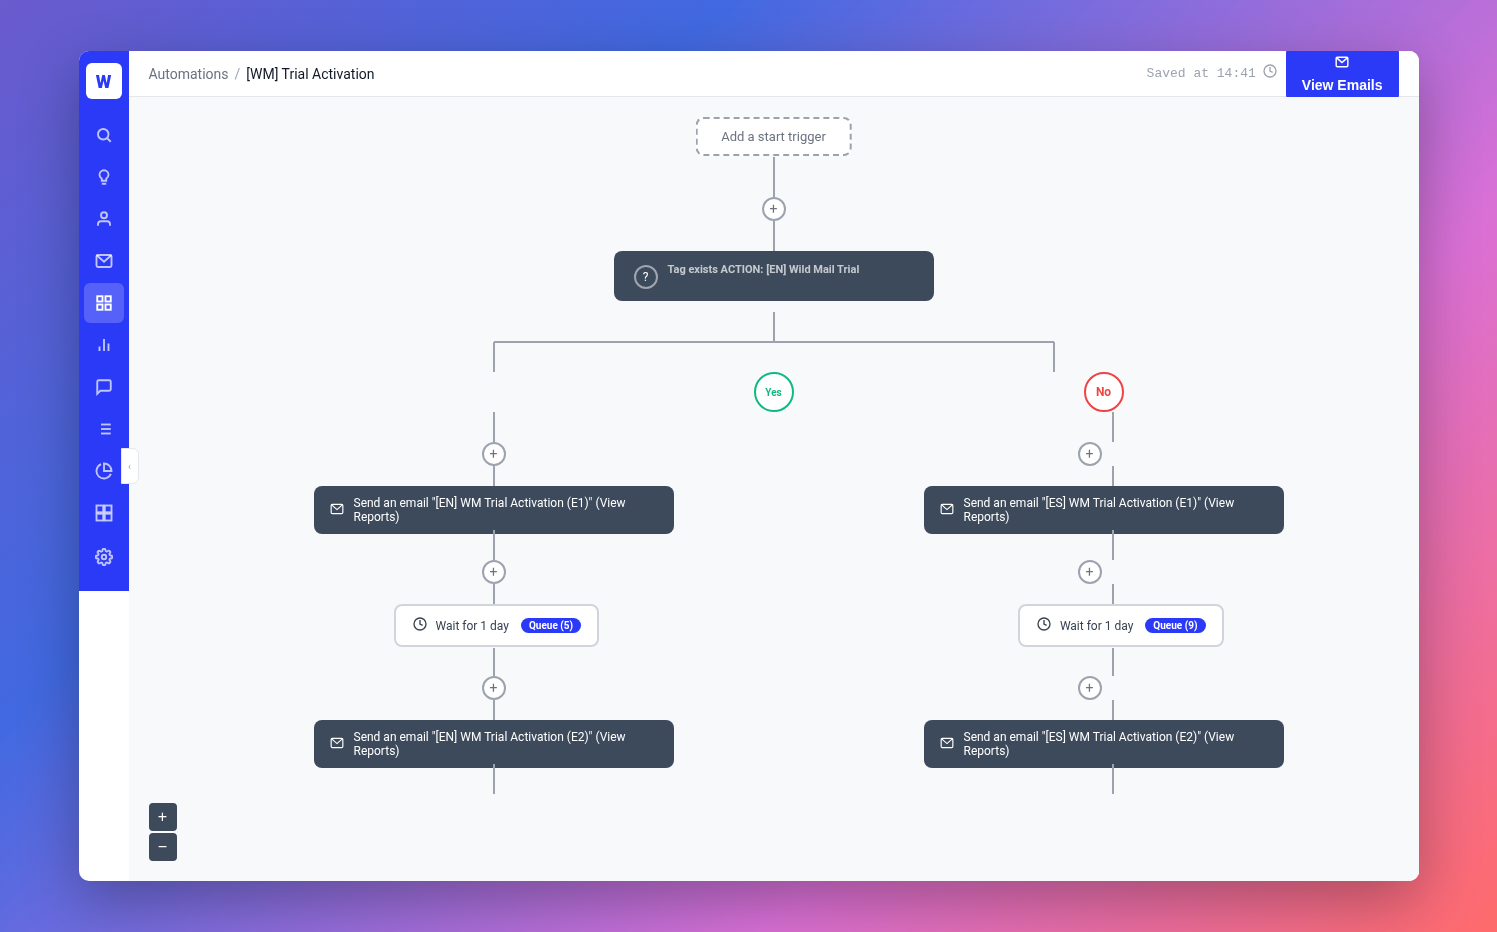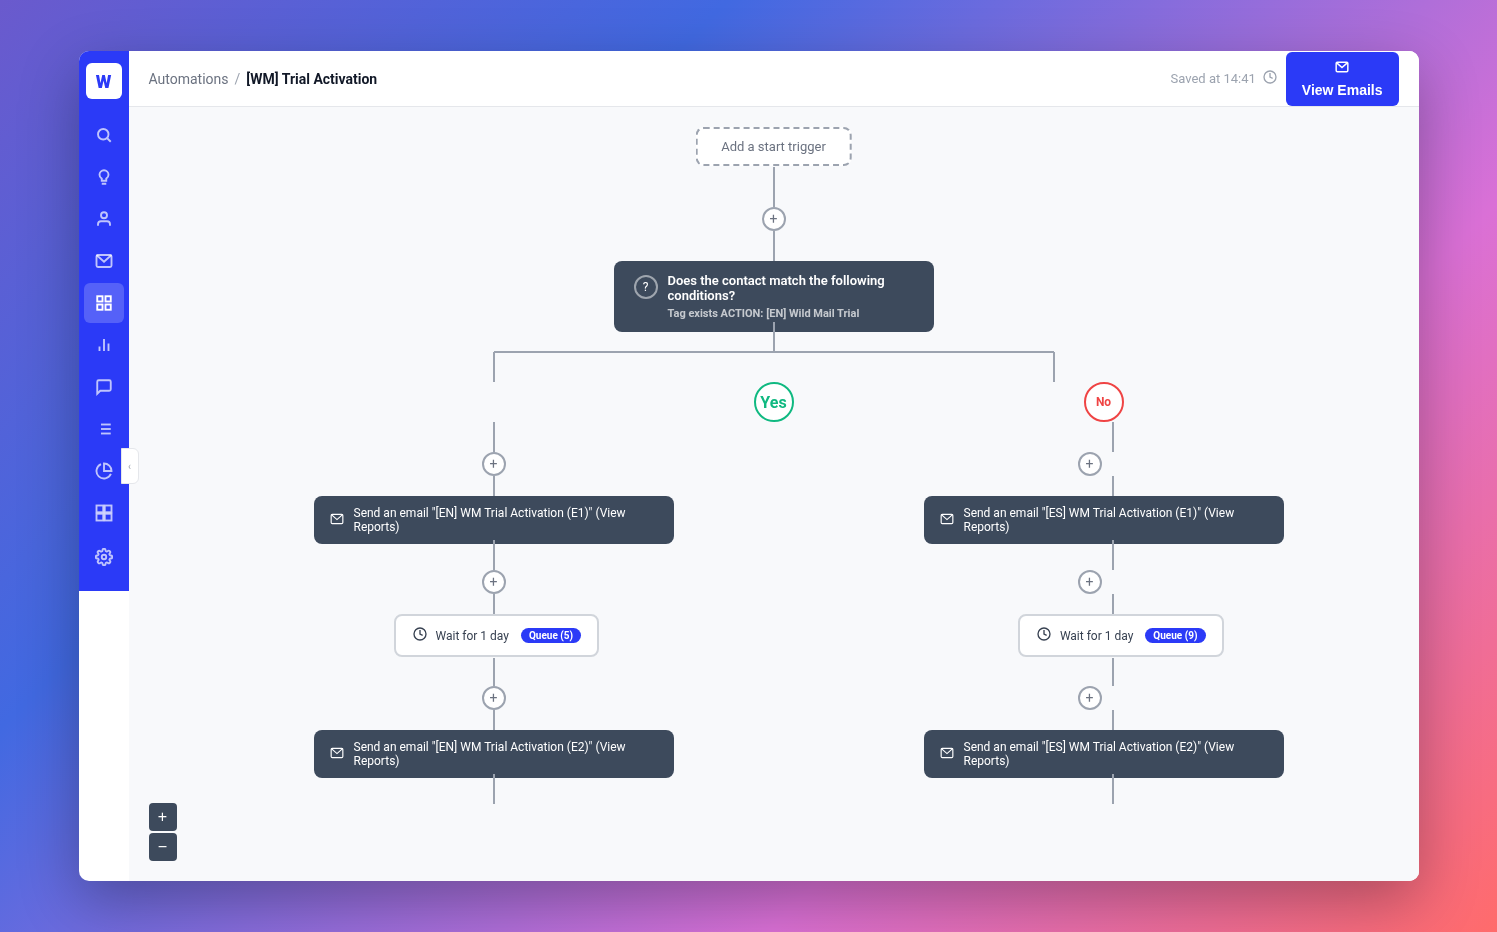--- a/index.html
+++ b/index.html
@@ -67,49 +67,50 @@
     }
     
     .main {
       flex: 1;
       display: flex;
       flex-direction: column;
       background: #f5f6fa;
     }
     
     .header {
-      height: 56px;
+      height: 46px;
       background: #fff;
       border-bottom: 1px solid #e5e7eb;
       display: flex;
       align-items: center;
       padding: 0 20px;
       gap: 8px;
       flex-shrink: 0;
     }
     .breadcrumb {
       display: flex;
       align-items: center;
       gap: 6px;
       font-size: 14px;
       color: #6b7280;
     }
     .breadcrumb-link {
       color: #6b7280;
       cursor: pointer;
     }
     .breadcrumb-sep { color: #9ca3af; }
-    .breadcrumb-current { color: #111827; font-weight: 700; }
+    .breadcrumb-current { color: #111827; font-weight: 400; }
     .header-spacer { flex: 1; }
     .header-saved {
       font-size: 13px;
       color: #9ca3af;
       display: flex;
       align-items: center;
       gap: 6px;
+      font-family: Liberation Mono, monospace;
     }
     .header-saved-icon { font-size: 16px; color: #9ca3af; }
     .btn-view-emails {
       background: #2b3af7;
       color: white;
       border: none;
       border-radius: 6px;
       padding: 8px 16px;
       font-size: 14px;
       font-weight: 600;
@@ -179,21 +180,21 @@
     .yes-badge {
       width: 40px;
       height: 40px;
       border-radius: 50%;
       border: 2px solid #10b981;
       background: white;
       color: #10b981;
       display: flex;
       align-items: center;
       justify-content: center;
-      font-size: 16px;
+      font-size: 10px;
       font-weight: 700;
     }
     .no-badge {
       width: 40px;
       height: 40px;
       border-radius: 50%;
       border: 2px solid #ef4444;
       background: white;
       color: #ef4444;
       display: flex;
@@ -423,21 +424,20 @@
         <div style="position: absolute; left: 50%; transform: translateX(-50%); top: 100px;">
           <div class="add-btn">+</div>
         </div>
 
         <div style="position: absolute; left: calc(50% - 1px); top: 124px; width: 2px; height: 30px; background: #9ca3af;"></div>
 
         <div style="position: absolute; left: 50%; transform: translateX(-50%); top: 154px;">
           <div class="condition-node">
             <div class="condition-icon">?</div>
             <div>
-              <div class="condition-title">Does the contact match the following conditions?</div>
               <div class="condition-subtitle">Tag exists ACTION: [EN] Wild Mail Trial</div>
             </div>
           </div>
         </div>
 
         <svg style="position: absolute; left: 0; top: 215px; width: 100%; height: 100px;">
 
           <line x1="550" y1="0" x2="550" y2="30" stroke="#9ca3af" stroke-width="2"></line>
 
           <line x1="270" y1="30" x2="830" y2="30" stroke="#9ca3af" stroke-width="2"></line>

